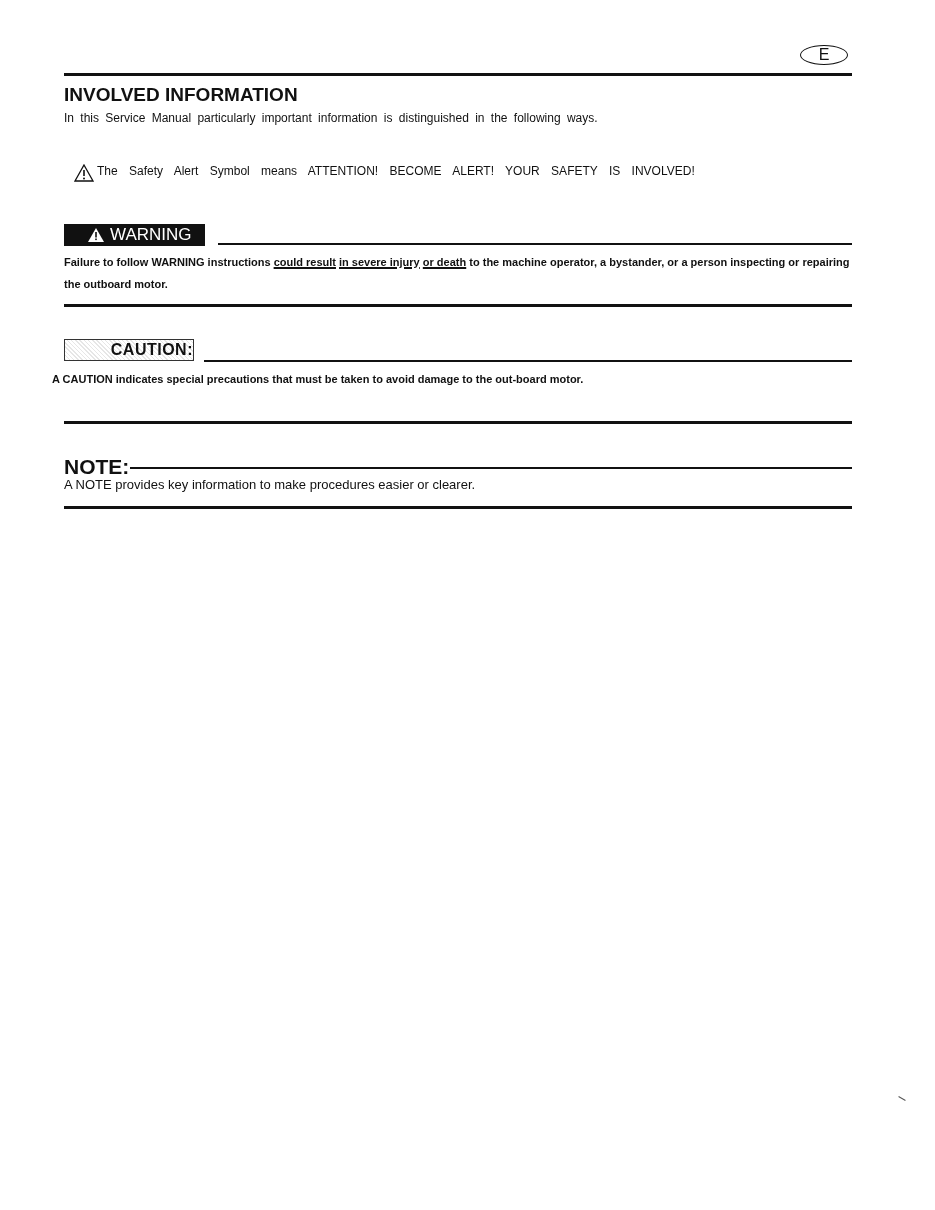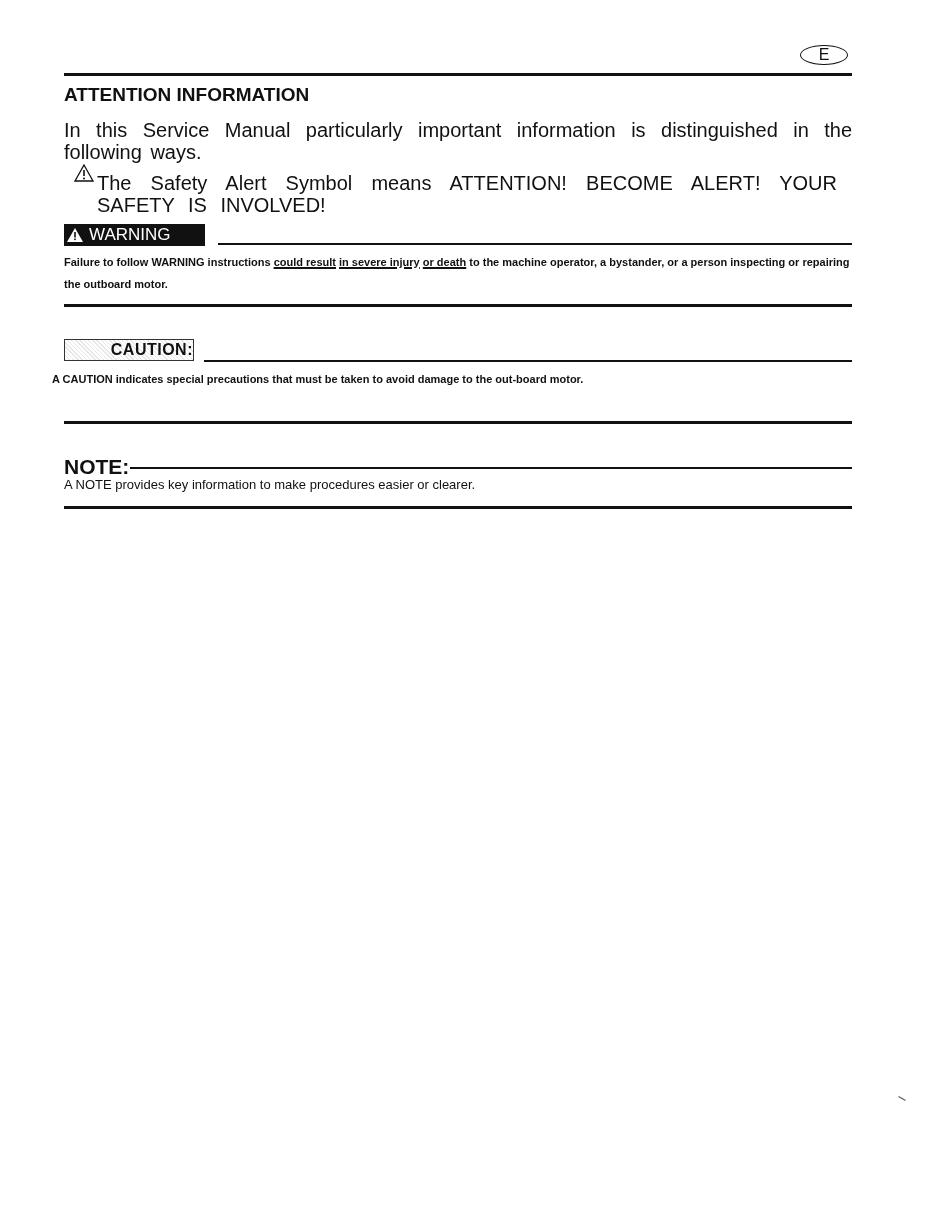--- a/index.html
+++ b/index.html
@@ -5,44 +5,44 @@
     html, body { margin: 0; padding: 0; background: #ffffff; }
     body { width: 935px; height: 1210px; position: relative; overflow: hidden;
            font-family: "Liberation Sans", sans-serif; color: #111; }
     .abs { position: absolute; }
     .lang-badge { left: 800px; top: 45px; width: 48px; height: 20px; border: 1.5px solid #111;
                   border-radius: 50%; box-sizing: border-box; text-align: center;
                   font-size: 16px; line-height: 18px; }
     .rule { background: #111; height: 2px; }
     .rule.thick { height: 3px; }
     .title { left: 64px; top: 84px; font-weight: bold; font-size: 19px; letter-spacing: 0px; }
-    .para { font-size: 20px; line-height: 22px; margin-top: 12px; }
+    .para { font-size: 12px; line-height: 22px; }
     .intro { left: 64px; top: 107px; width: 788px; text-align: justify; text-align-last: left; word-spacing: 3px; }
     .alert-row { left: 74px; top: 160px; width: 778px; }
     .alert-icon { position: absolute; left: 0; top: 4px; width: 20px; height: 18px; }
     .alert-text { position: absolute; left: 23px; top: 0; width: 740px; text-align: justify; word-spacing: 8px; }
     .warn-label { left: 64px; top: 224px; height: 22px; width: 141px; background: #111; color: #fff;
-                  font-size: 17px; line-height: 22px; box-sizing: border-box; padding-left: 3px; }
+                  font-size: 17px; line-height: 22px; box-sizing: border-box; padding-left: 24px; }
     .warn-label svg { vertical-align: -2px; margin-right: 6px; }
     .bold-para { font-weight: bold; font-size: 11px; line-height: 22px; }
     .u { text-decoration: underline; text-decoration-thickness: 1.5px; }
     .caution-label { left: 64px; top: 339px; width: 130px; height: 22px; border: 1.5px solid #333;
                      box-sizing: border-box; background: repeating-linear-gradient(45deg,#e6e6e6 0 1px,#fff 1px 3px);
                      font-weight: bold; font-size: 16px; line-height: 20px; text-align: right; letter-spacing: 0.5px; }
     .note-label { left: 64px; top: 455px; font-weight: bold; font-size: 21px; }
     .note-text { left: 64px; top: 474px; font-size: 13px; line-height: 22px; }
     .speck { width: 8px; height: 1px; background: #555; transform: rotate(30deg); }
   </style>
 </head>
 <body>
 
 <div class="abs lang-badge">E</div>
 <div class="abs rule thick" style="left:64px; top:73px; width:788px;"></div>
 
-<div class="abs title">ATTENTION INFORMATION</div>
+<div class="abs title">INVOLVED INFORMATION</div>
 <div class="abs para intro">In this Service Manual particularly important information is distinguished in the following ways.</div>
 
 <div class="abs alert-row">
   <svg class="alert-icon" viewBox="0 0 20 18">
     <polygon points="10,1 19,17 1,17" fill="none" stroke="#111" stroke-width="1.3"></polygon>
     <line x1="10" y1="6" x2="10" y2="12" stroke="#111" stroke-width="1.6"></line>
     <circle cx="10" cy="14.5" r="1" fill="#111"></circle>
   </svg>
   <div class="para alert-text">The Safety Alert Symbol means ATTENTION! BECOME ALERT! YOUR SAFETY IS INVOLVED!</div>
 </div>

